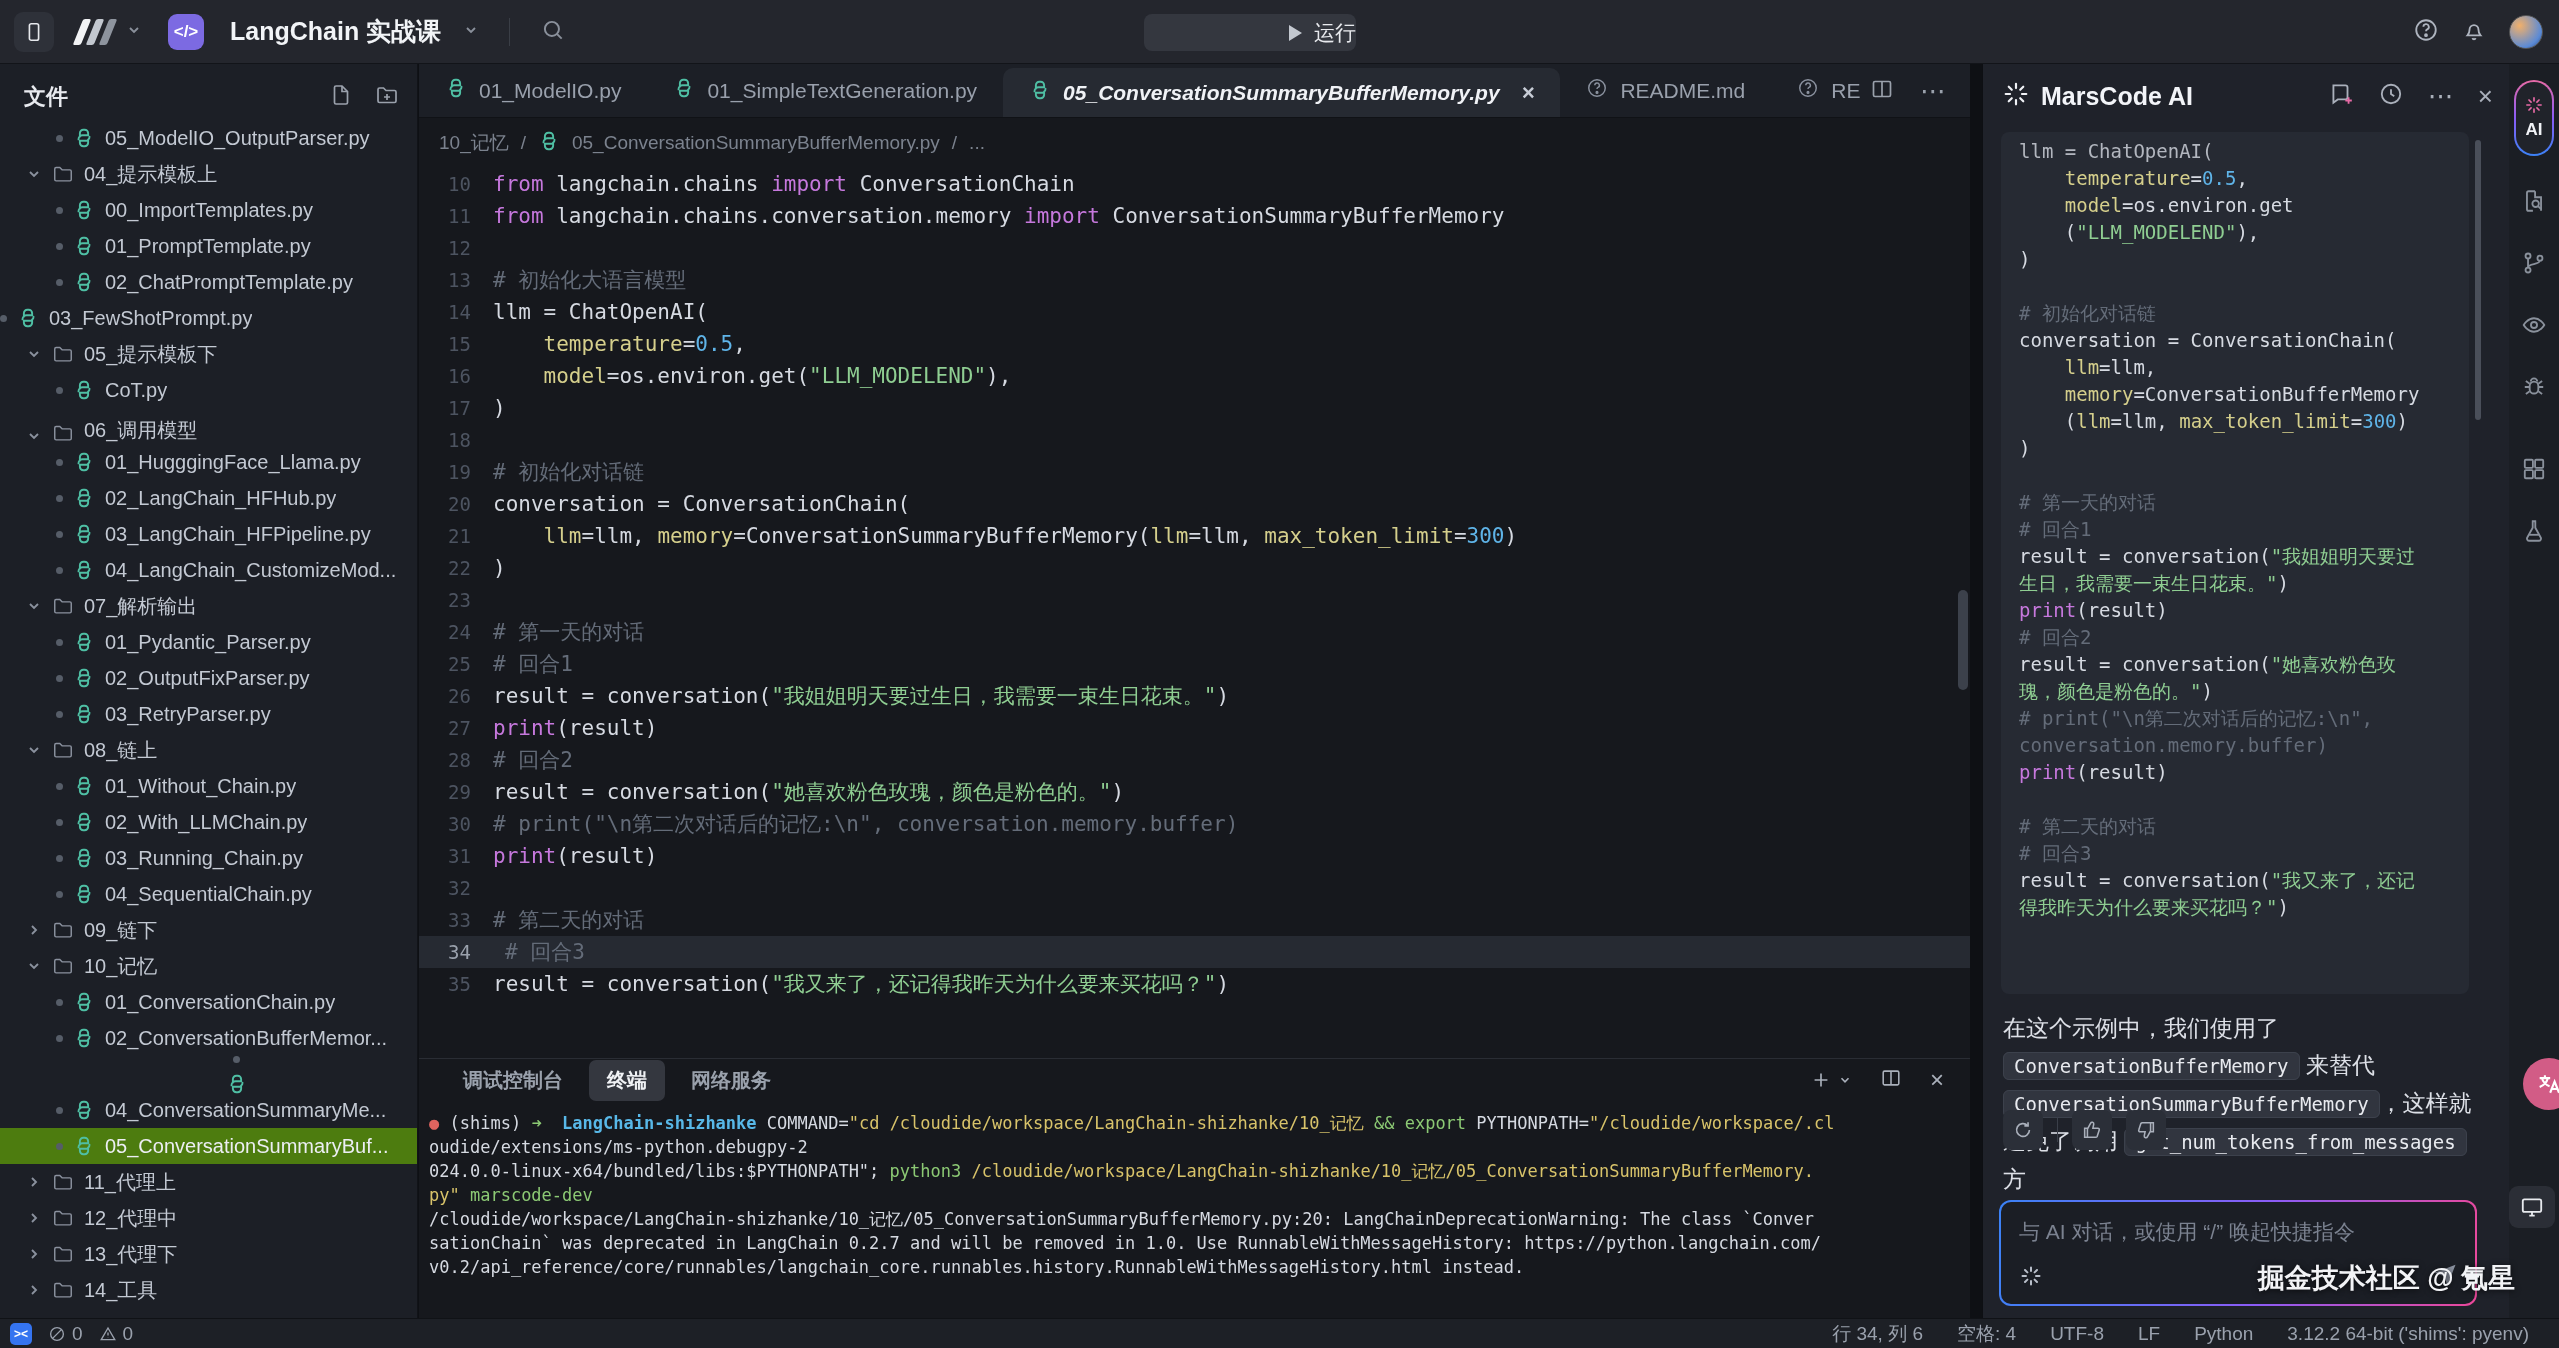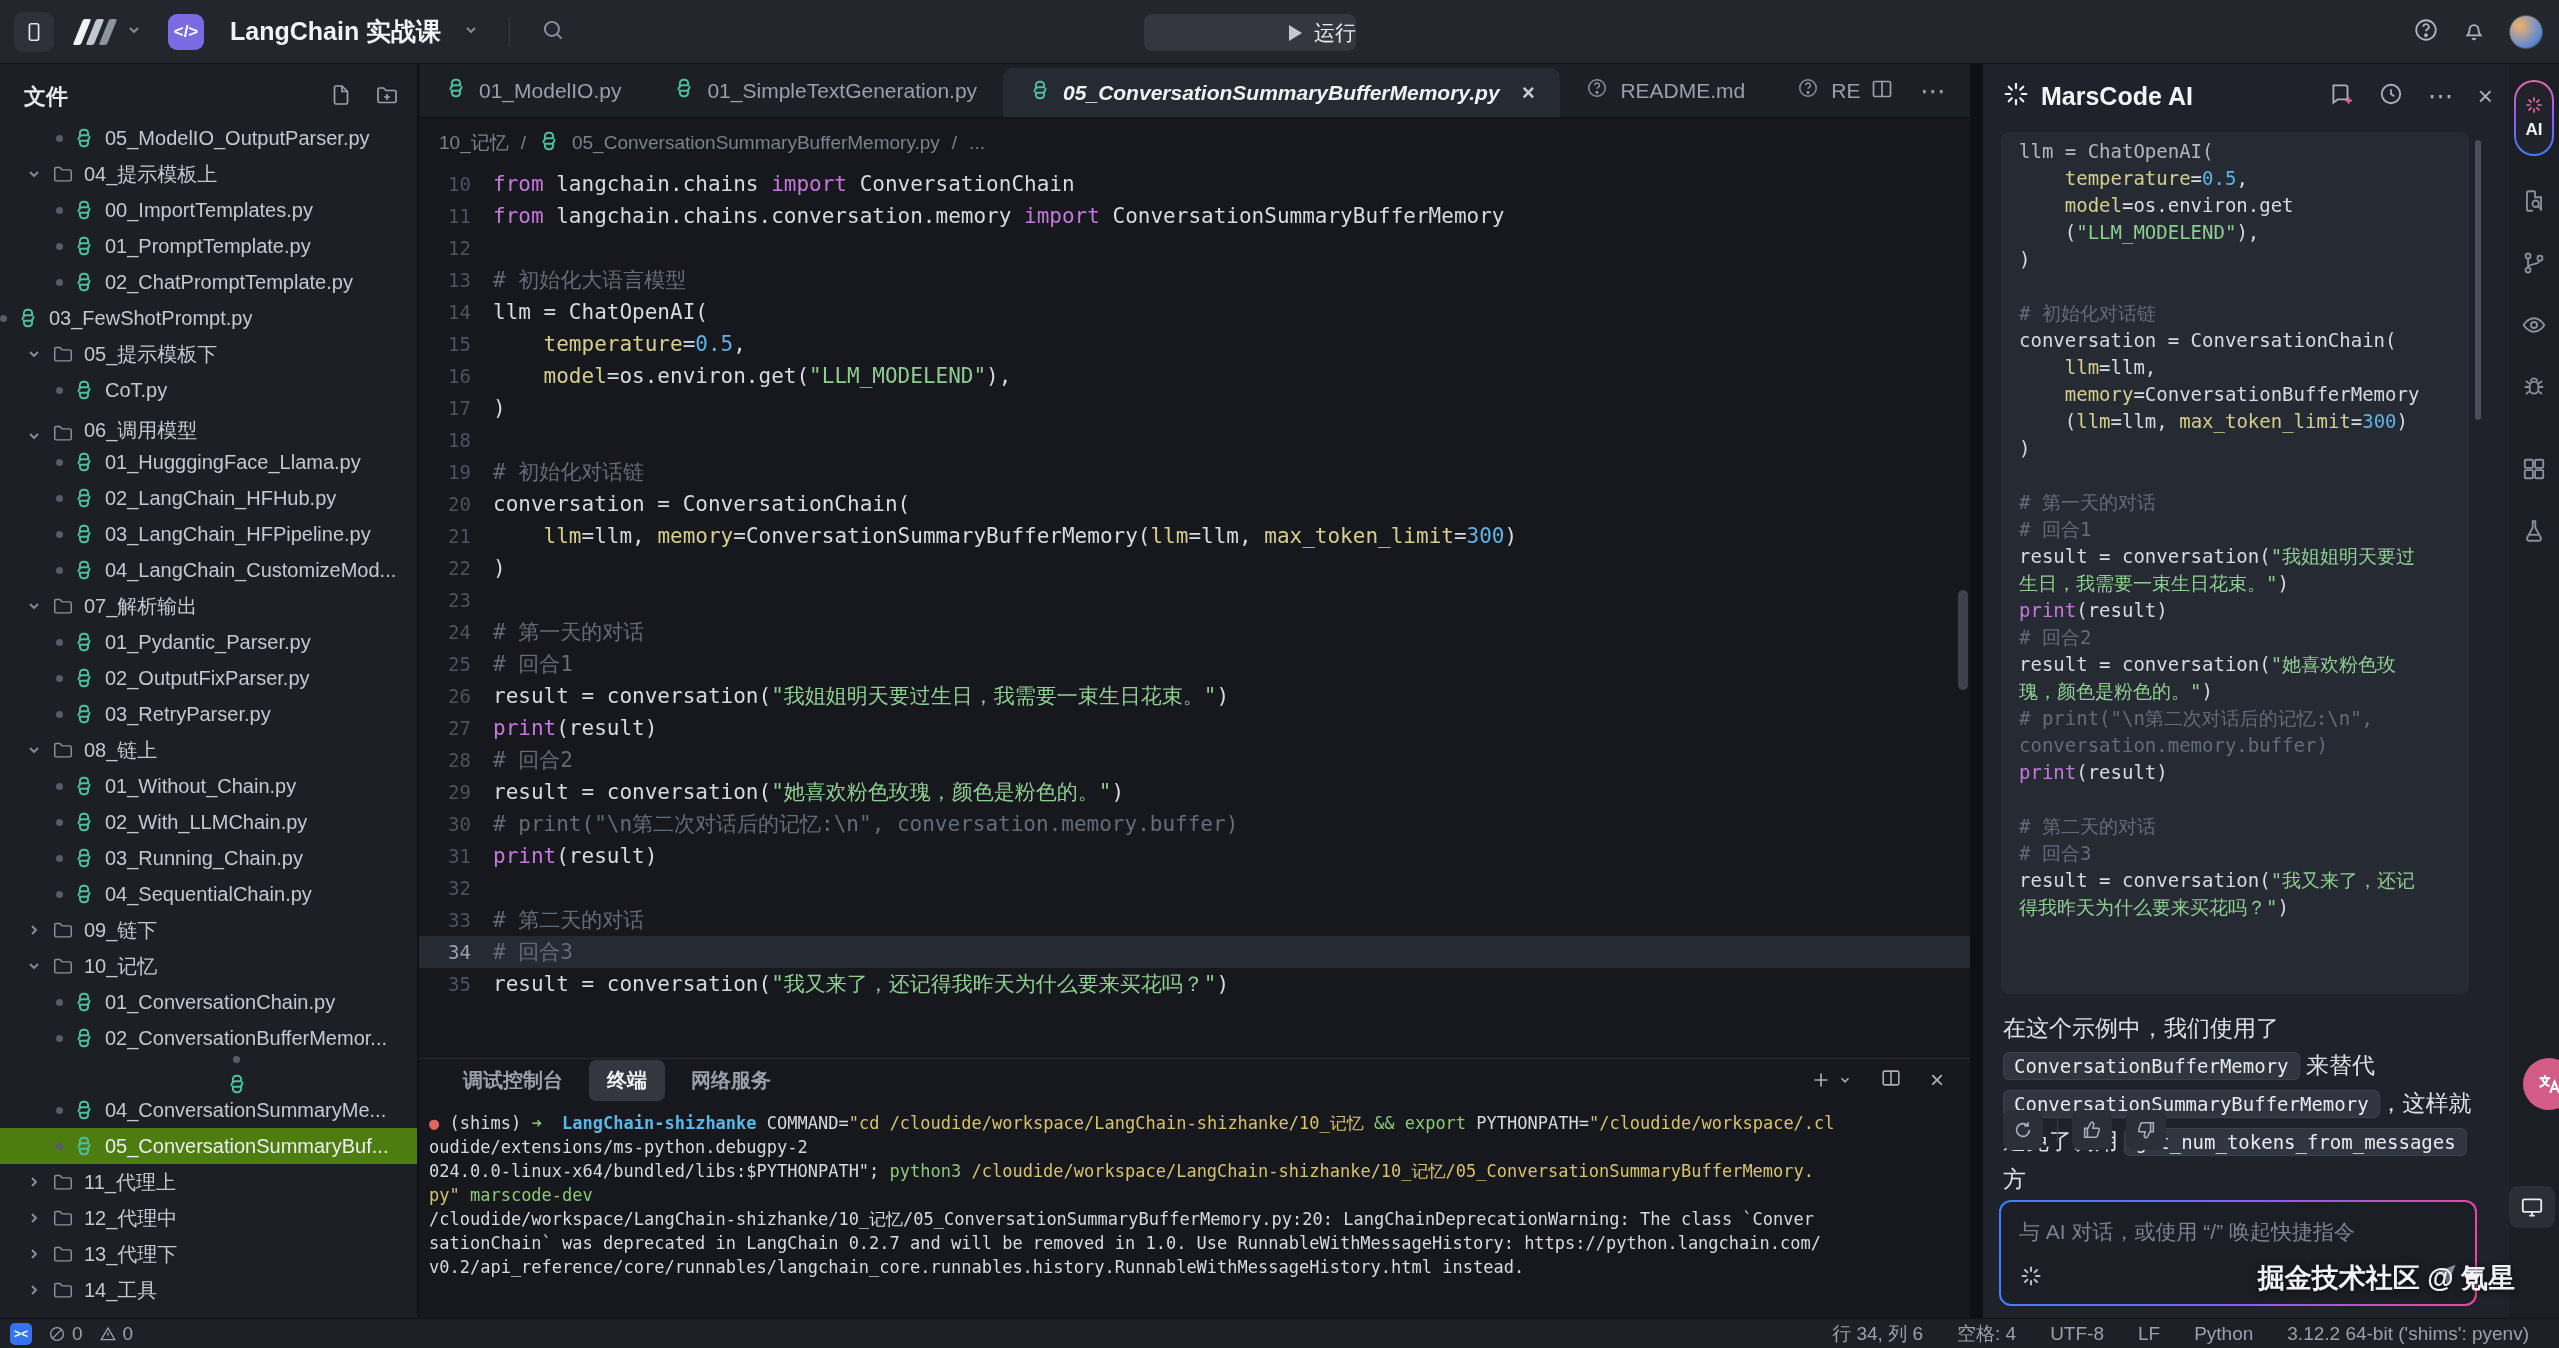--- a/index.html
+++ b/index.html
@@ -40,21 +40,21 @@
   .center { position:absolute; left:419px; top:64px; width:1551px; bottom:30px; background:#16181d; }
   .tabbar { height:54px; background:#1c1f26; border-bottom:1px solid #101216; display:flex; align-items:stretch; position:relative; }
   .tab { display:flex; align-items:center; gap:12px; padding:0 26px; font-size:21px; color:#99a0ac; cursor:pointer; }
   .tab.active { background:#262a32; color:#f0f2f6; border-radius:10px 10px 0 0; margin-top:4px; font-style:italic; font-weight:bold; }
   .tab .x { margin-left:10px; color:#c7ccd6; font-size:22px; }
   .tab-tools { position:absolute; right:22px; top:0; height:54px; display:flex; align-items:center; gap:26px; color:#9aa1ac; }
   .breadcrumb { height:50px; display:flex; align-items:center; gap:12px; padding-left:20px; font-size:19px; color:#7b828e; background:#16181d; }
   .code { position:absolute; top:104px; bottom:260px; left:0; right:0; overflow:hidden; }
   .cline { display:flex; height:32px; line-height:32px; font-size:21px; white-space:pre; }
   .cline .gut { width:74px; text-align:right; padding-right:22px; color:#4d5461; font-size:19px; flex:0 0 auto; }
-  .cline.cur { background:#262a32; }
+  .cline.cur { background:#262a32;gap:12px; }
   .cline.cur .gut { color:#9aa1ac; }
   .code-scroll { position:absolute; right:2px; top:526px; width:10px; height:100px; background:#3c414b; border-radius:5px; }
   .c-kw{color:#c678dd;} .c-pl{color:#d6dae2;} .c-str{color:#8fce92;} .c-num{color:#5fb4e8;}
   .c-param{color:#d5cf8c;} .c-com{color:#646c79;} .c-red{color:#e0645f;} .c-green{color:#8cc974;}
   .c-cyan{color:#58b8e8; font-weight:bold;} .c-yellow{color:#d8c36a;}
 
   
   .panel { position:absolute; left:0; right:0; bottom:0; height:260px; background:#16181d; border-top:1px solid #2a2d34; }
   .ptabs { height:42px; display:flex; align-items:center; gap:8px; padding-left:26px; position:relative; }
   .ptab { font-size:20px; color:#9aa1ac; padding:7px 18px; border-radius:7px; cursor:pointer; font-weight:bold; }

